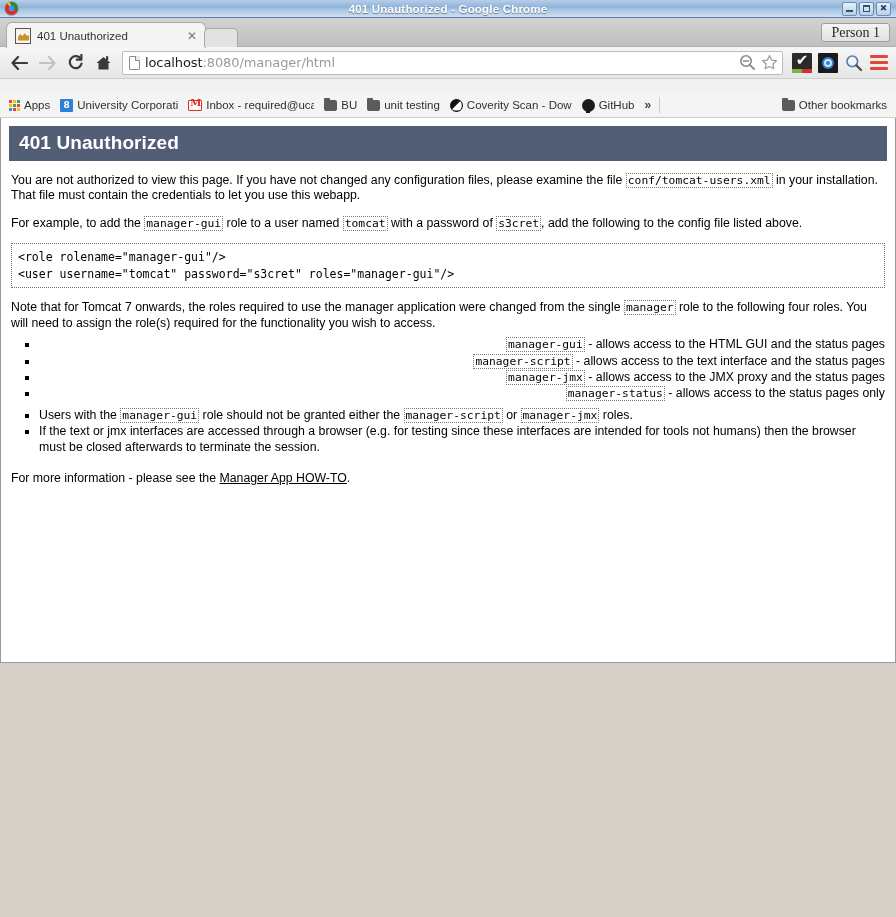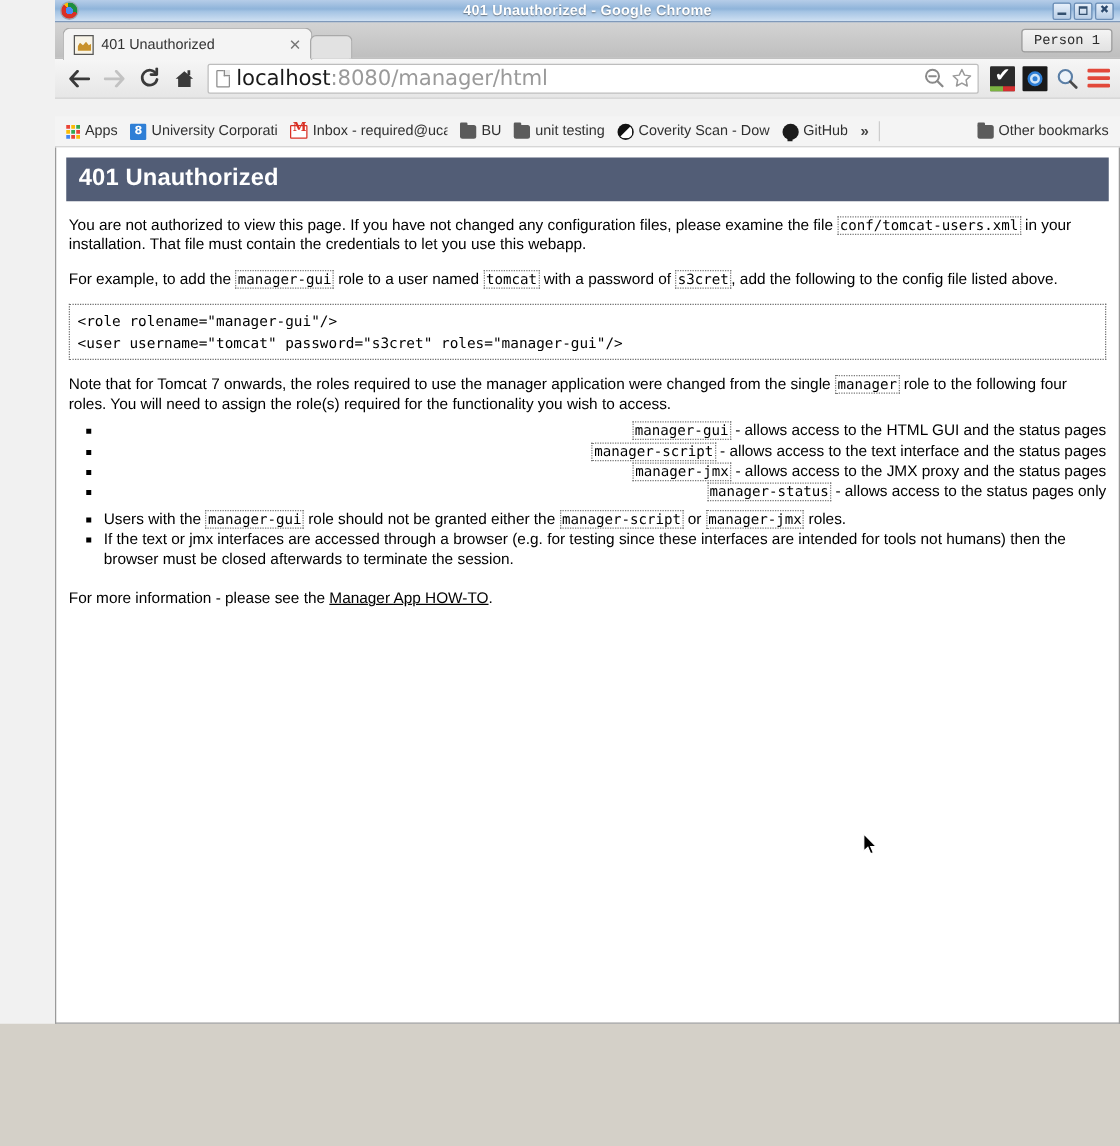--- a/index.html
+++ b/index.html
@@ -5,26 +5,25 @@
   * { box-sizing: border-box; }
   html, body {
     margin: 0; padding: 0;
     width: 896px; height: 917px;
     overflow: hidden;
     background: #d4d0c8;
     font-family: "Liberation Sans", sans-serif;
   }
 
   #window {
-    width: 896px; height: 819px;
+    width: 896px; height: 663px;
     position: relative;
     display: flex;
     flex-direction: column;
     background: #f1f1f1;
-    padding-left: 44px;
   }
 
   
   #titlebar {
     height: 18px;
     flex: 0 0 18px;
     background: linear-gradient(to bottom, #b6cde8 0%, #8fb4da 42%, #a5c4e4 55%, #cfe0f2 100%);
     border-bottom: 1px solid #5c7ea8;
     display: flex;
     align-items: center;
@@ -143,25 +142,25 @@
   }
   #profile-btn {
     margin-left: auto;
     margin-right: 6px;
     margin-bottom: 4px;
     height: 19px;
     padding: 0 9px;
     background: linear-gradient(to bottom, #f4f4f4, #e2e2e2);
     border: 1px solid #9d9d9d;
     border-radius: 3px;
-    font-size: 11px;
+    font-size: 14px;
     color: #2a2a2a;
     display: flex;
     align-items: center;
-    font-family: Liberation Mono, monospace;
+    font-family: Liberation Serif, serif;
   }
 
   
   #toolbar {
     height: 32px; flex: 0 0 32px;
     background: linear-gradient(to bottom, #f6f6f6, #e6e6e6);
     border-bottom: 1px solid #cfcfcf;
     display: flex;
     align-items: center;
     padding: 0 6px;
@@ -198,21 +197,21 @@
   }
   #page-icon::after {
     content: "";
     position: absolute; right: -1px; top: -1px;
     width: 4px; height: 4px;
     background: #e9e9e9;
     border-left: 1px solid #8c8c8c;
     border-bottom: 1px solid #8c8c8c;
   }
   #url-text {
-    font-size: 17px;
+    font-size: 13px;
     color: #9a9a9a;
     white-space: nowrap;
     overflow: hidden;
     flex: 1 1 auto;
     font-family: "DejaVu Sans", sans-serif;
     letter-spacing: -0.1px;
   }
   #url-host { color: #1a1a1a; }
   .omni-icon { flex: 0 0 auto; display: flex; align-items: center; color: #8a8a8a; }
 

